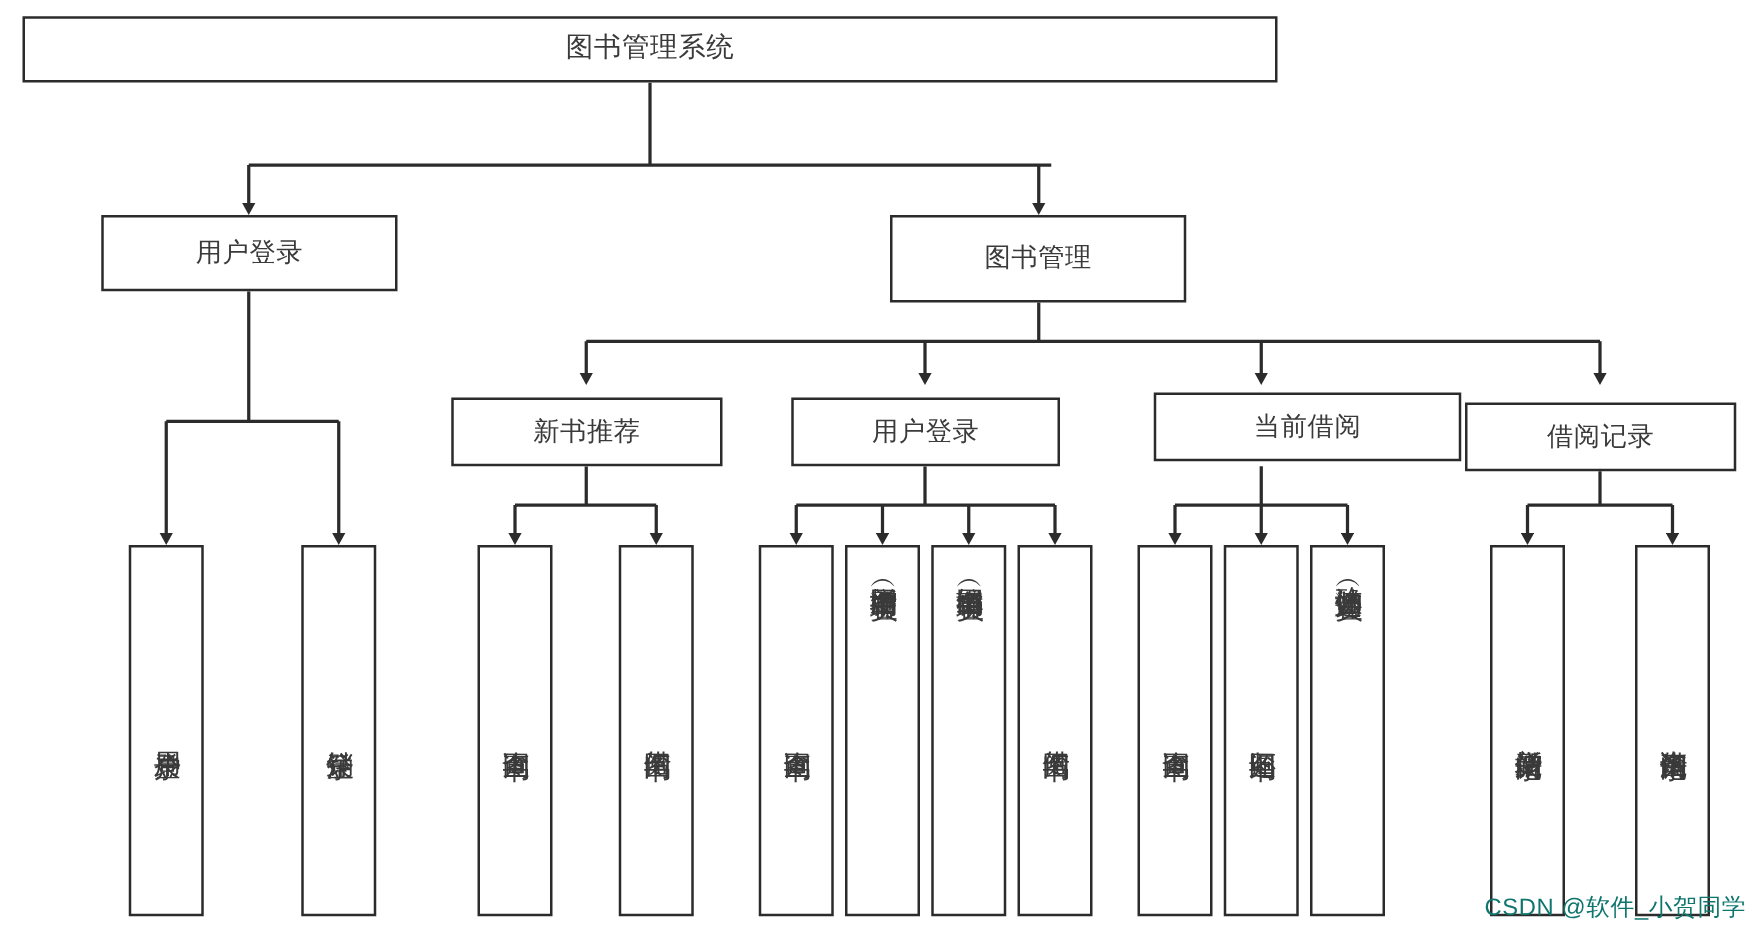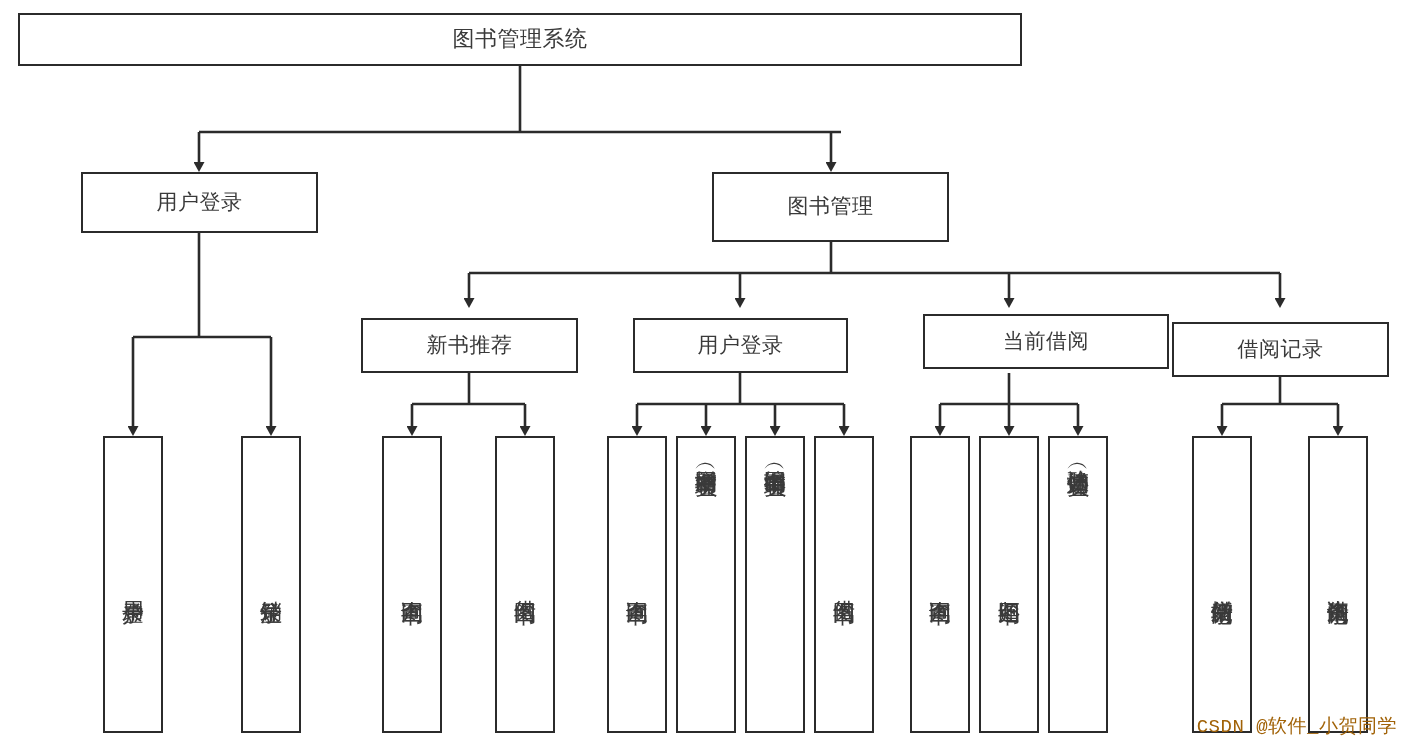--- a/index.html
+++ b/index.html
@@ -62,24 +62,24 @@
   }
   .node-v.centered {
     align-items: center;
     padding-top: 0;
   }
   #watermark {
     position: absolute;
     right: 8px;
     bottom: 8px;
     font-size: 19px;
-    color: #a16207;
+    color: #0f766e;
     letter-spacing: 0.5px;
     white-space: nowrap;
-    font-family: Liberation Mono, monospace;
+    font-family: Liberation Sans, sans-serif;
   }
 </style>
 </head>
 <body>
 
 <div id="diagram-root">
 
   <svg id="edge-layer" viewBox="0 0 1405 747" width="1405" height="747" xmlns="http://www.w3.org/2000/svg">
     <defs>
       <marker id="arrow" markerWidth="10" markerHeight="11" refX="1" refY="5.5" orient="auto" markerUnits="userSpaceOnUse">

